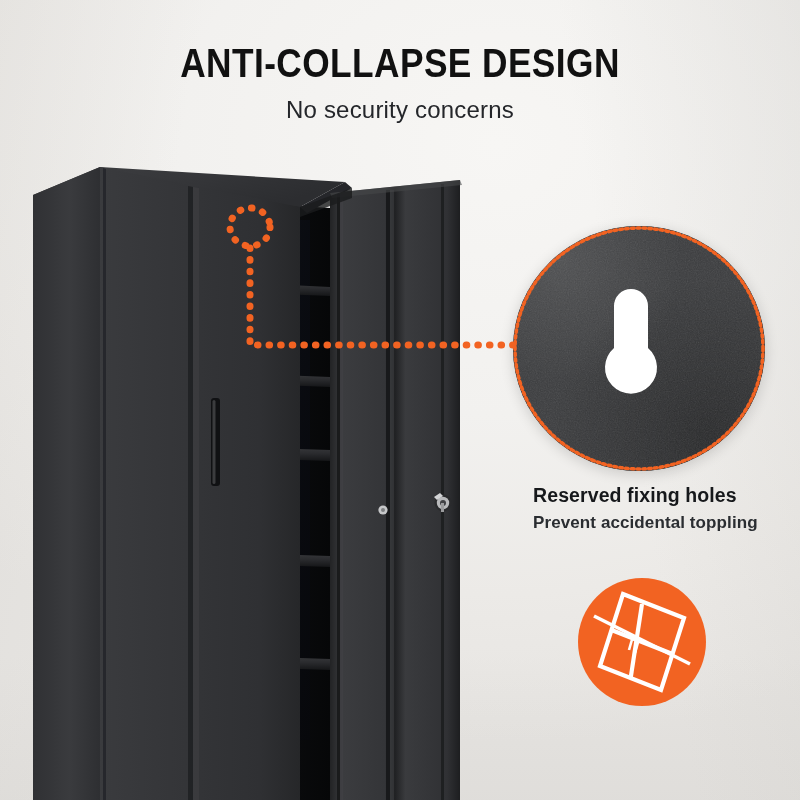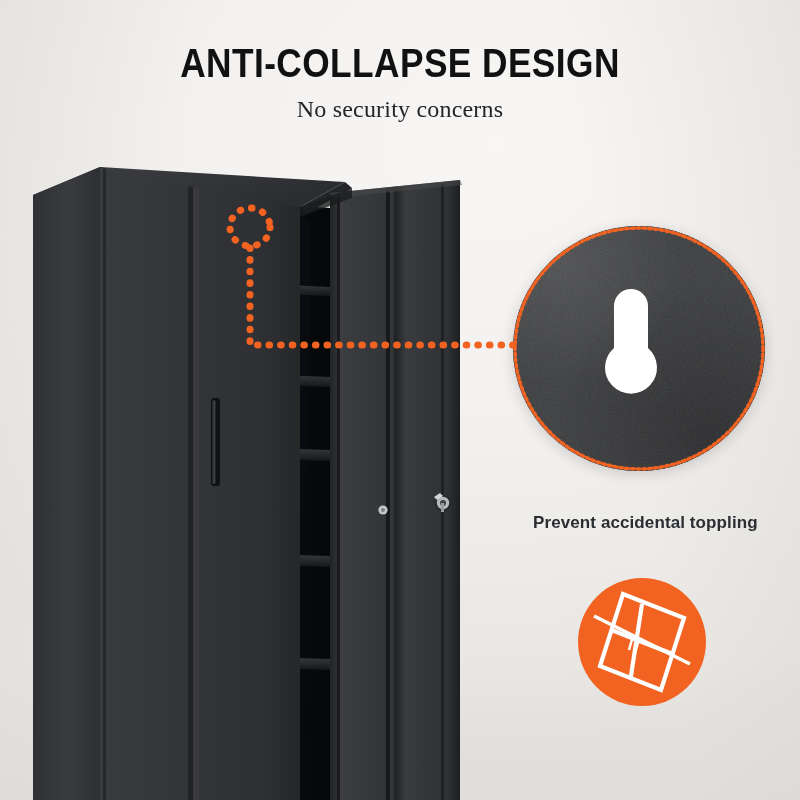--- a/index.html
+++ b/index.html
@@ -47,21 +47,20 @@
   .subtitle {
     position: absolute;
     left: 0;
     top: 96px;
     width: 800px;
     text-align: center;
     font-size: 24px;
     font-weight: 400;
     color: #24262a;
     letter-spacing: 0.2px;
-    font-family: Liberation Serif, serif;
   }
 
   
   #cabinet { position: absolute; left: 0; top: 150px; width: 470px; height: 650px; }
 
   
   .magnifier {
     position: absolute;
     left: 513px;
     top: 226px;
@@ -270,20 +269,21 @@
     <ellipse cx="126" cy="122.5" rx="124" ry="120.5" fill="none" stroke="#f26322" stroke-width="3.6" stroke-dasharray="2.4 3.4" stroke-linecap="round"></ellipse>
   </svg>
 
   <svg id="callout" viewBox="0 0 800 800" width="800" height="800">
 
     <ellipse cx="250" cy="227" rx="20" ry="19" fill="none" stroke="#f26322" stroke-width="7" stroke-dasharray="0.6 11" stroke-linecap="round"></ellipse>
 
     <path d="M250,248 L250,345 L513,345" fill="none" stroke="#f26322" stroke-width="7" stroke-dasharray="0.6 11" stroke-linecap="round"></path>
   </svg>
 
+  <div class="caption-title">Reserved fixing holes</div>
   <div class="caption-sub">Prevent accidental toppling</div>
 
   <div class="badge"></div>
   <svg class="badge-icon" viewBox="0 0 128 128" width="128" height="128">
     <g stroke="#ffffff" stroke-width="4.2" fill="none" stroke-linecap="butt">
 
       <path d="M45,16 L106,40 L83,112 L22,88 Z"></path>
 
       <path d="M33.5,52 L94.5,76"></path>
 

